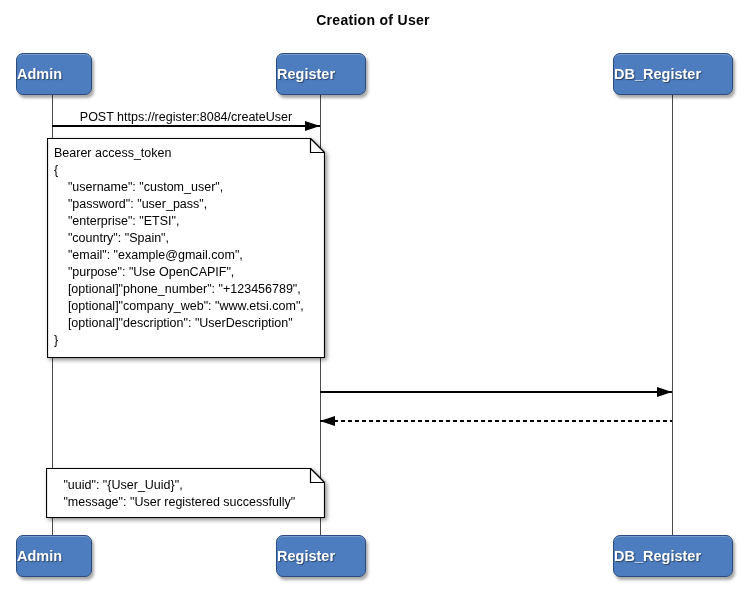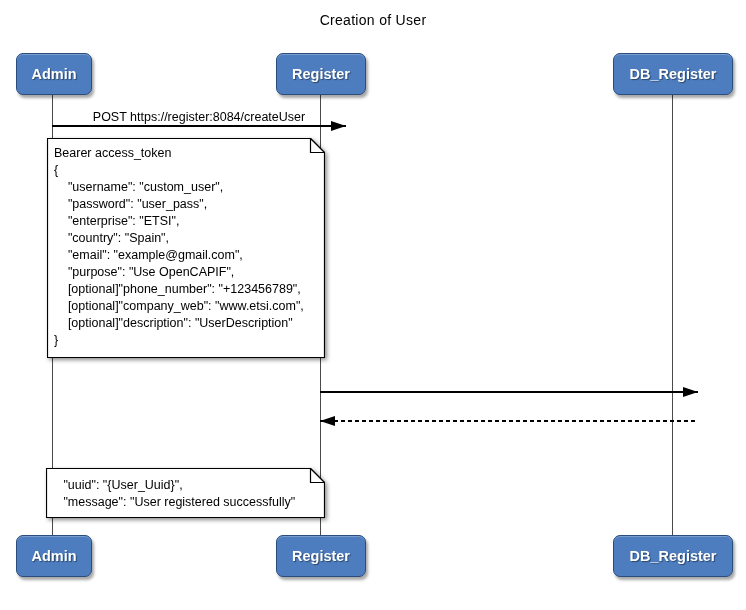--- a/index.html
+++ b/index.html
@@ -11,50 +11,49 @@
     font-family: "Liberation Sans", sans-serif;
     color: #000;
     overflow: hidden;
   }
 
   .title {
     position: absolute;
     top: 12px; left: 0; width: 746px;
     text-align: center;
     font-size: 14px;
-    font-weight: normal;
+    font-weight: bold;
     letter-spacing: 0.3px;
   }
 
   .actor {
     position: absolute;
     height: 40px;
     background: var(--actor-fill, #4d7dbf);
     border: 1px solid var(--actor-border, #2a4d7e);
     border-radius: 7px;
     box-shadow: inset 0 1px 0 rgba(255,255,255,0.25), 2px 3px 3px rgba(0,0,0,0.35);
     color: var(--actor-text, #ffffff);
     font-size: 14.5px;
     font-weight: bold;
     display: flex;
     align-items: center;
-    justify-content: center;
     text-shadow: 1px 1px 1px rgba(0,0,0,0.45);
     white-space: nowrap;
   }
 
   .lifeline {
     position: absolute;
     top: 93px;
     height: 442px;
     width: 1.5px;
     background: var(--lifeline, #4a4a4a);
   }
 
-  .message { position: absolute; height: 19px; padding-left: 26px; }
+  .message { position: absolute; height: 19px; }
   .msg-label {
     position: absolute;
     left: 0; right: 0; bottom: 3px;
     text-align: center;
     font-size: 12.5px;
     white-space: nowrap;
   }
   .msg-line {
     position: absolute;
     left: 0; right: 0; bottom: 0;

